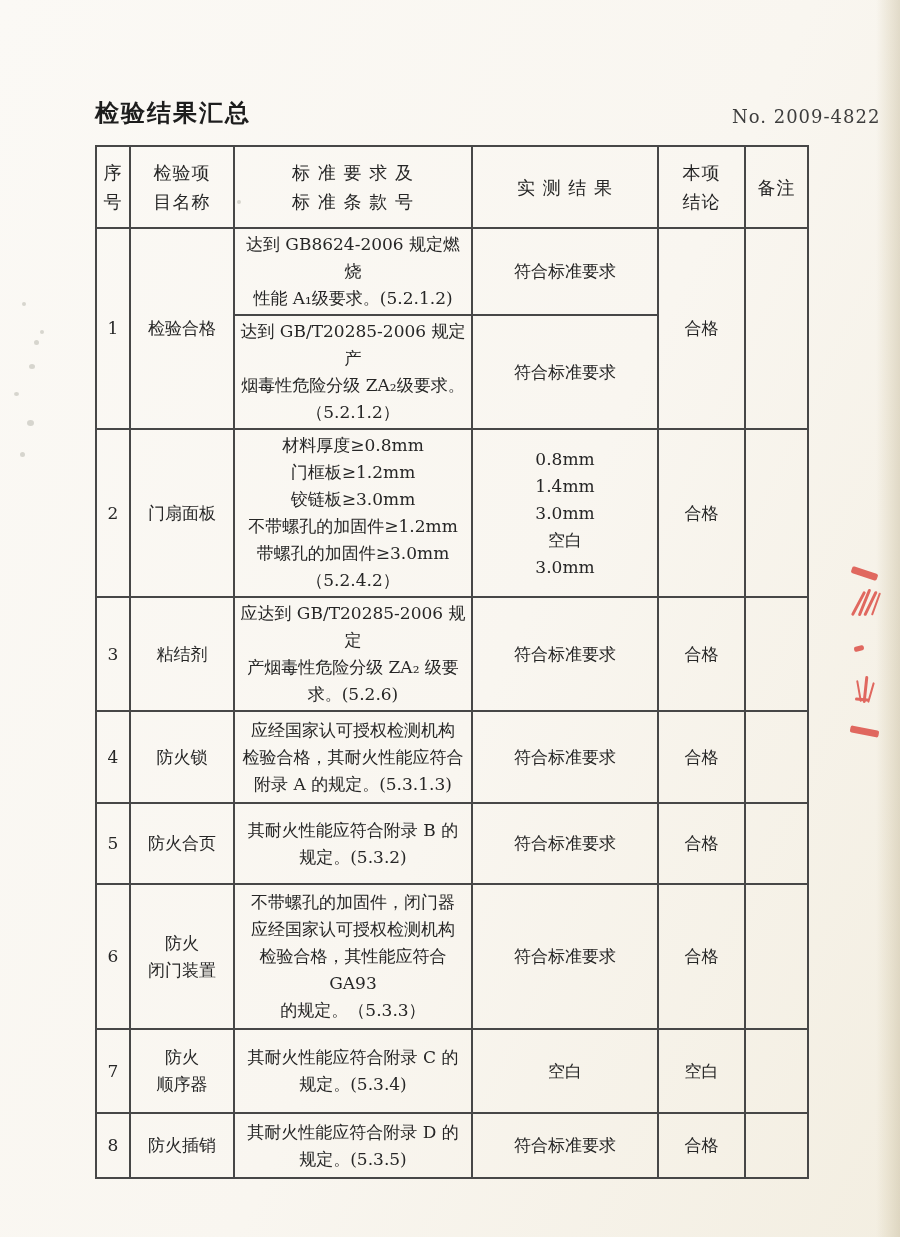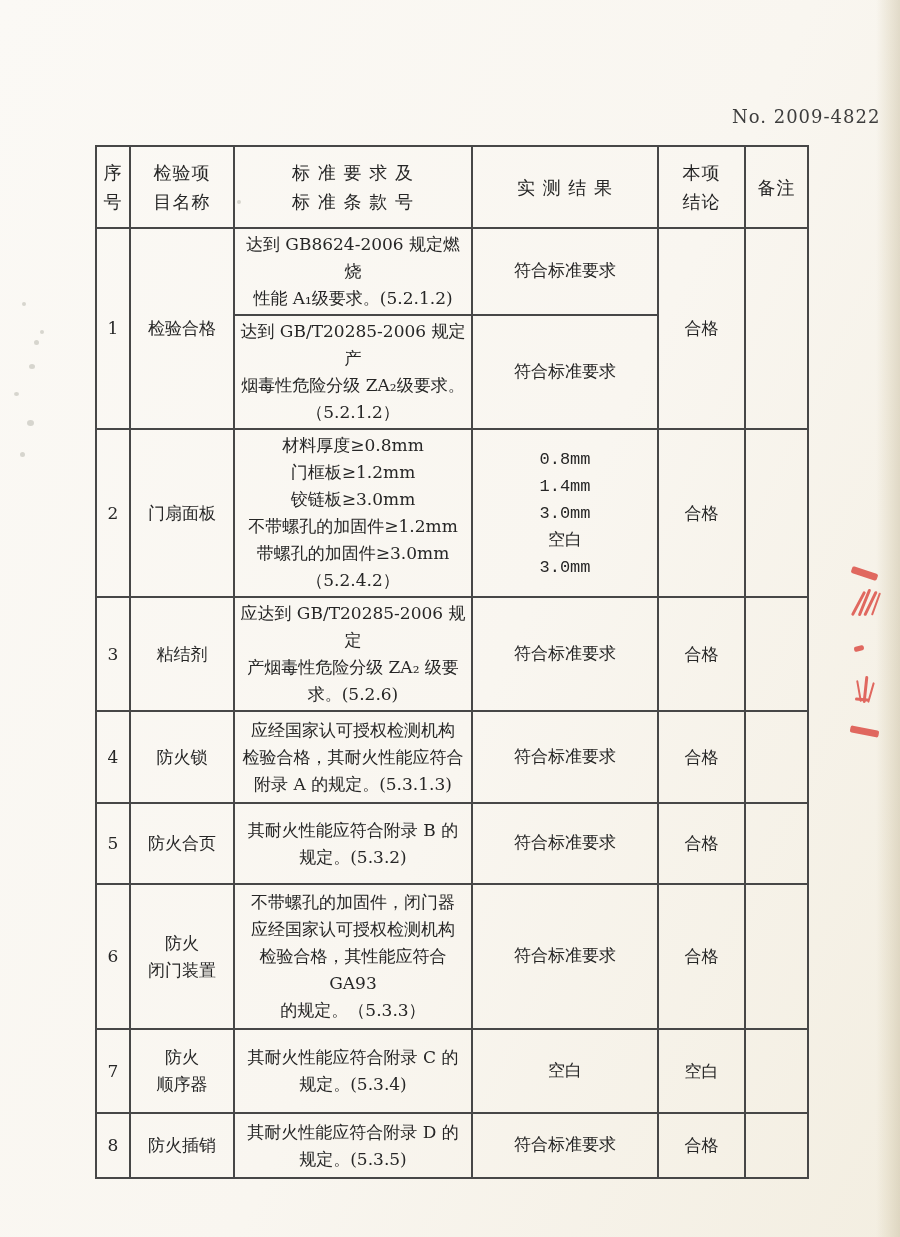--- a/index.html
+++ b/index.html
@@ -14,21 +14,21 @@
     font-family:"DejaVu Sans","Liberation Sans",sans-serif;font-weight:700;
     font-size:24px;letter-spacing:2px;color:#1d1d1d;}
   .docno{position:absolute;left:686px;top:106px;font-size:18px;letter-spacing:1px;color:#3d3d3d;margin-left:46px;}
   table.results{position:absolute;left:95px;top:145px;width:712px;
     border-collapse:collapse;table-layout:fixed;}
   table.results td{
     border:2px solid #474747;font-size:17px;text-align:center;vertical-align:middle;
     white-space:pre-line;padding:2px 4px;line-height:27px;color:#262626;}
   table.results tr.hrow td{font-size:18px;line-height:29px;letter-spacing:1px;}
   td.std{text-align:left;padding-left:13px;padding-right:6px;margin-top:23px;}
-  td.res{line-height:28px;font-family:Liberation Mono, monospace;}
+  td.res{line-height:28px;}
   .footer{position:absolute;left:662px;top:1134px;font-size:19px;letter-spacing:4px;color:#2e2e2e;}
   .stamp{position:absolute;left:840px;top:548px;width:55px;height:205px;opacity:.85;}
   .stamp div{position:absolute;background:#dd5048;border-radius:2px;}
   .s-bar1{left:11px;top:22px;width:27px;height:7px;transform:rotate(18deg);}
   .s-h1{left:17px;top:42px;width:3px;height:27px;transform:rotate(28deg);}
   .s-h2{left:23px;top:40px;width:3px;height:29px;transform:rotate(22deg);}
   .s-h3{left:29px;top:42px;width:3px;height:27px;transform:rotate(26deg);}
   .s-h4{left:35px;top:44px;width:2px;height:24px;transform:rotate(20deg);}
   .s-dot{left:14px;top:98px;width:10px;height:5px;transform:rotate(-14deg);border-radius:50%;}
   .s-g1{left:18px;top:132px;width:2px;height:22px;transform:rotate(-10deg);}
@@ -36,20 +36,21 @@
   .s-g3{left:30px;top:134px;width:2px;height:21px;transform:rotate(16deg);}
   .s-g4{left:15px;top:150px;width:14px;height:3px;transform:rotate(4deg);}
   .s-bar2{left:10px;top:180px;width:29px;height:7px;transform:rotate(11deg);}
   .speck{position:absolute;border-radius:50%;background:#8d8b80;opacity:.32;}
 </style>
 </head>
 <body>
 
 <div class="page">
 
+  <div class="title">检验结果汇总</div>
   <div class="docno">No. 2009-4822</div>
 
   <table class="results">
     <colgroup>
       <col style="width:34px">
         <col style="width:104px">
         <col style="width:238px">
       <col style="width:186px">
         <col style="width:87px">
         <col style="width:63px">

